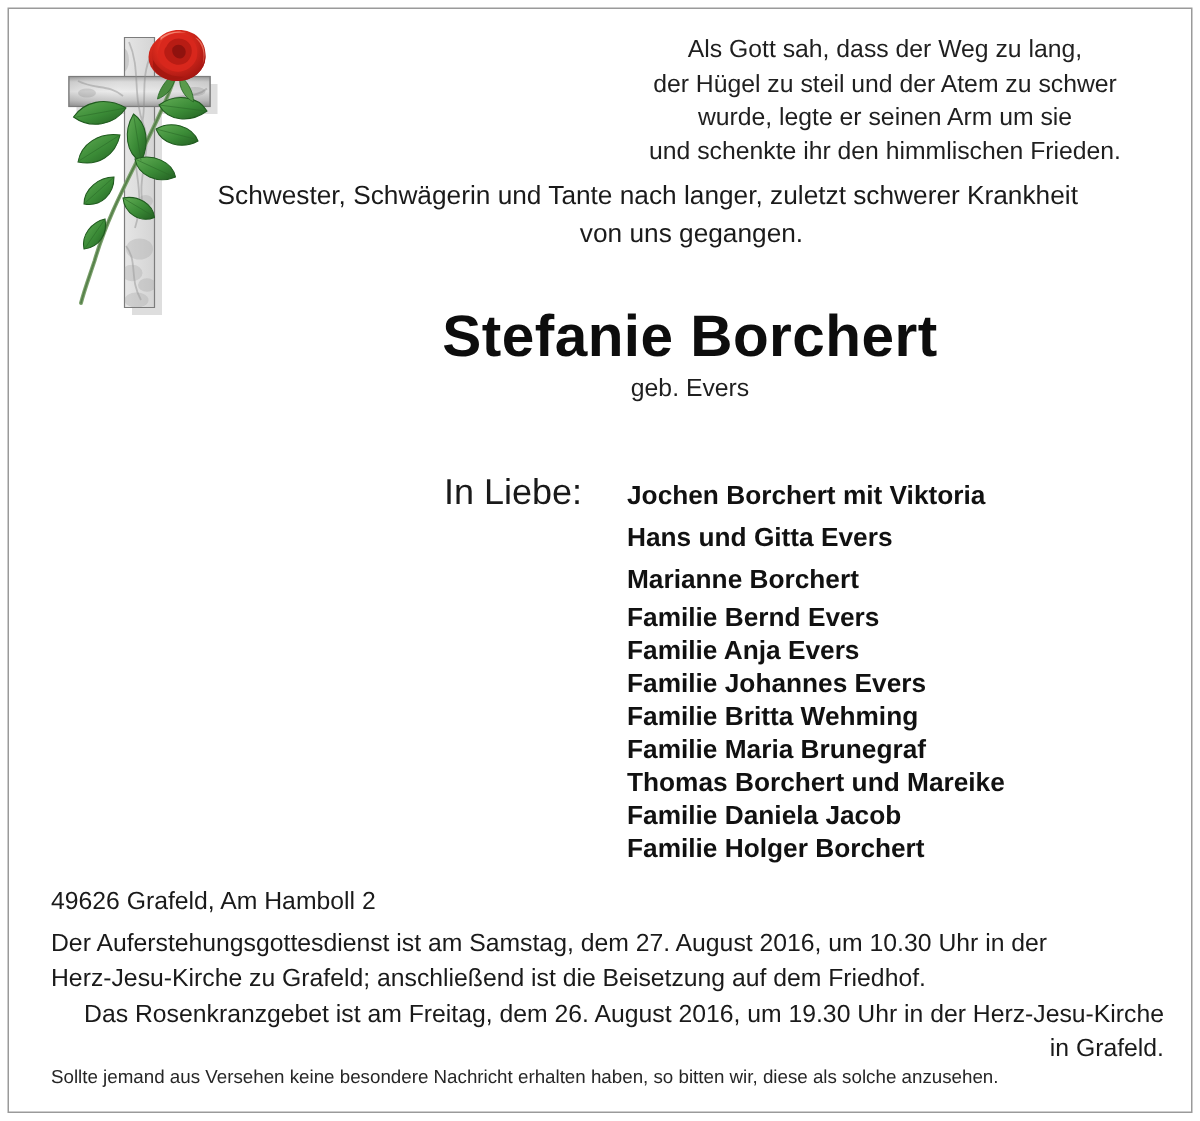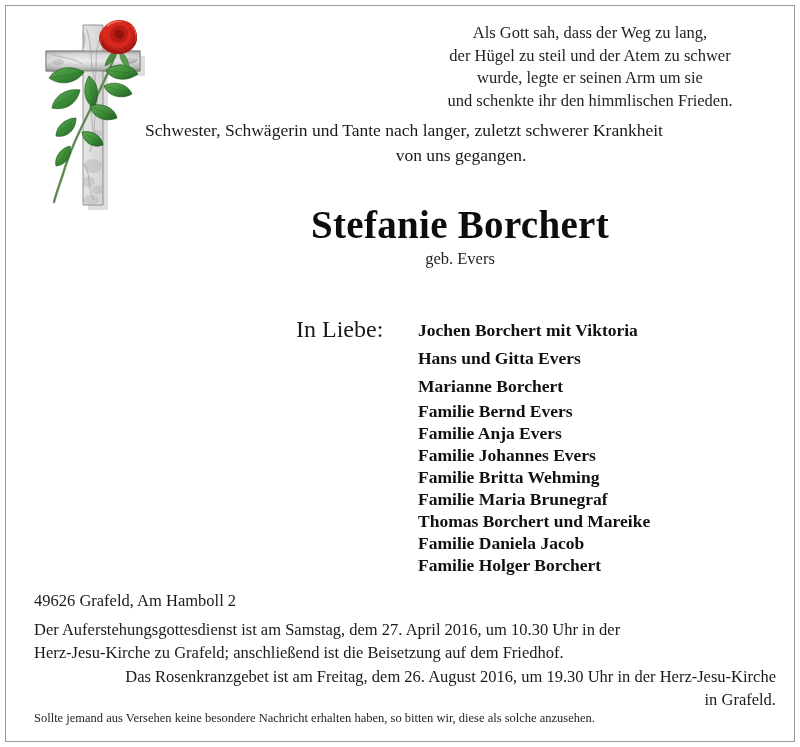--- a/index.html
+++ b/index.html
@@ -5,21 +5,21 @@
   html, body {
     margin: 0;
     padding: 0;
     background: #ffffff;
   }
   #notice {
     position: relative;
     width: 800px;
     height: 747px;
     background: #ffffff;
-    font-family: Liberation Serif, serif;
+    font-family: Liberation Sans, sans-serif;
     color: #1a1a1a;
     overflow: hidden;
     box-sizing: border-box;
   }
   #frame {
     position: absolute;
     left: 5px;
     top: 5px;
     width: 790px;
     height: 737px;
@@ -301,21 +301,21 @@
         <div>Thomas Borchert und Mareike</div>
         <div>Familie Daniela Jacob</div>
         <div>Familie Holger Borchert</div>
       </div>
     </div>
   </div>
 
   <div id="address">49626 Grafeld, Am Hamboll 2</div>
 
   <div id="service">
-    <div>Der Auferstehungsgottesdienst ist am Samstag, dem 27. April 2016, um 10.30 Uhr in der</div>
+    <div>Der Auferstehungsgottesdienst ist am Samstag, dem 27. August 2016, um 10.30 Uhr in der</div>
     <div class="lastline">Herz-Jesu-Kirche zu Grafeld; anschließend ist die Beisetzung auf dem Friedhof.</div>
   </div>
 
   <div id="rosary">
     <div>Das Rosenkranzgebet ist am Freitag, dem 26. August 2016, um 19.30 Uhr in der Herz-Jesu-Kirche</div>
     <div>in Grafeld.</div>
   </div>
 
   <div id="notice-small">Sollte jemand aus Versehen keine besondere Nachricht erhalten haben, so bitten wir, diese als solche anzusehen.</div>
 

